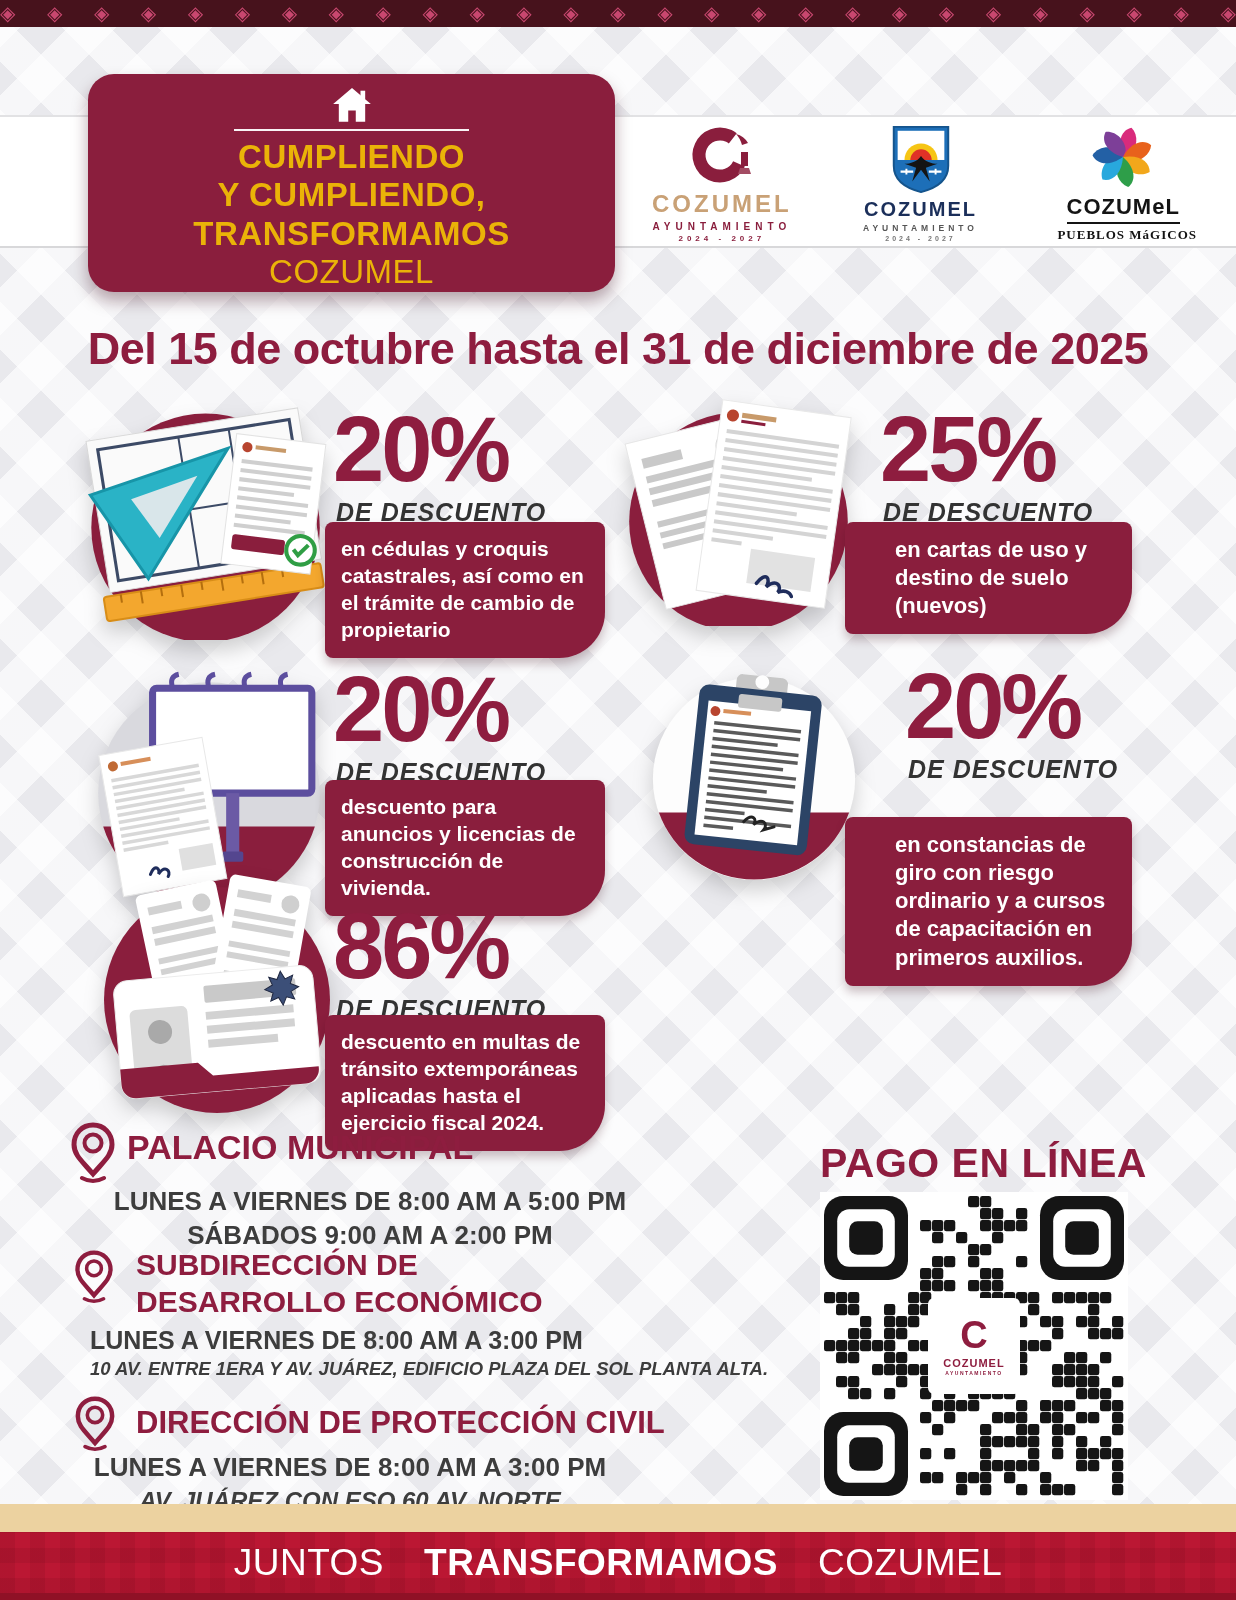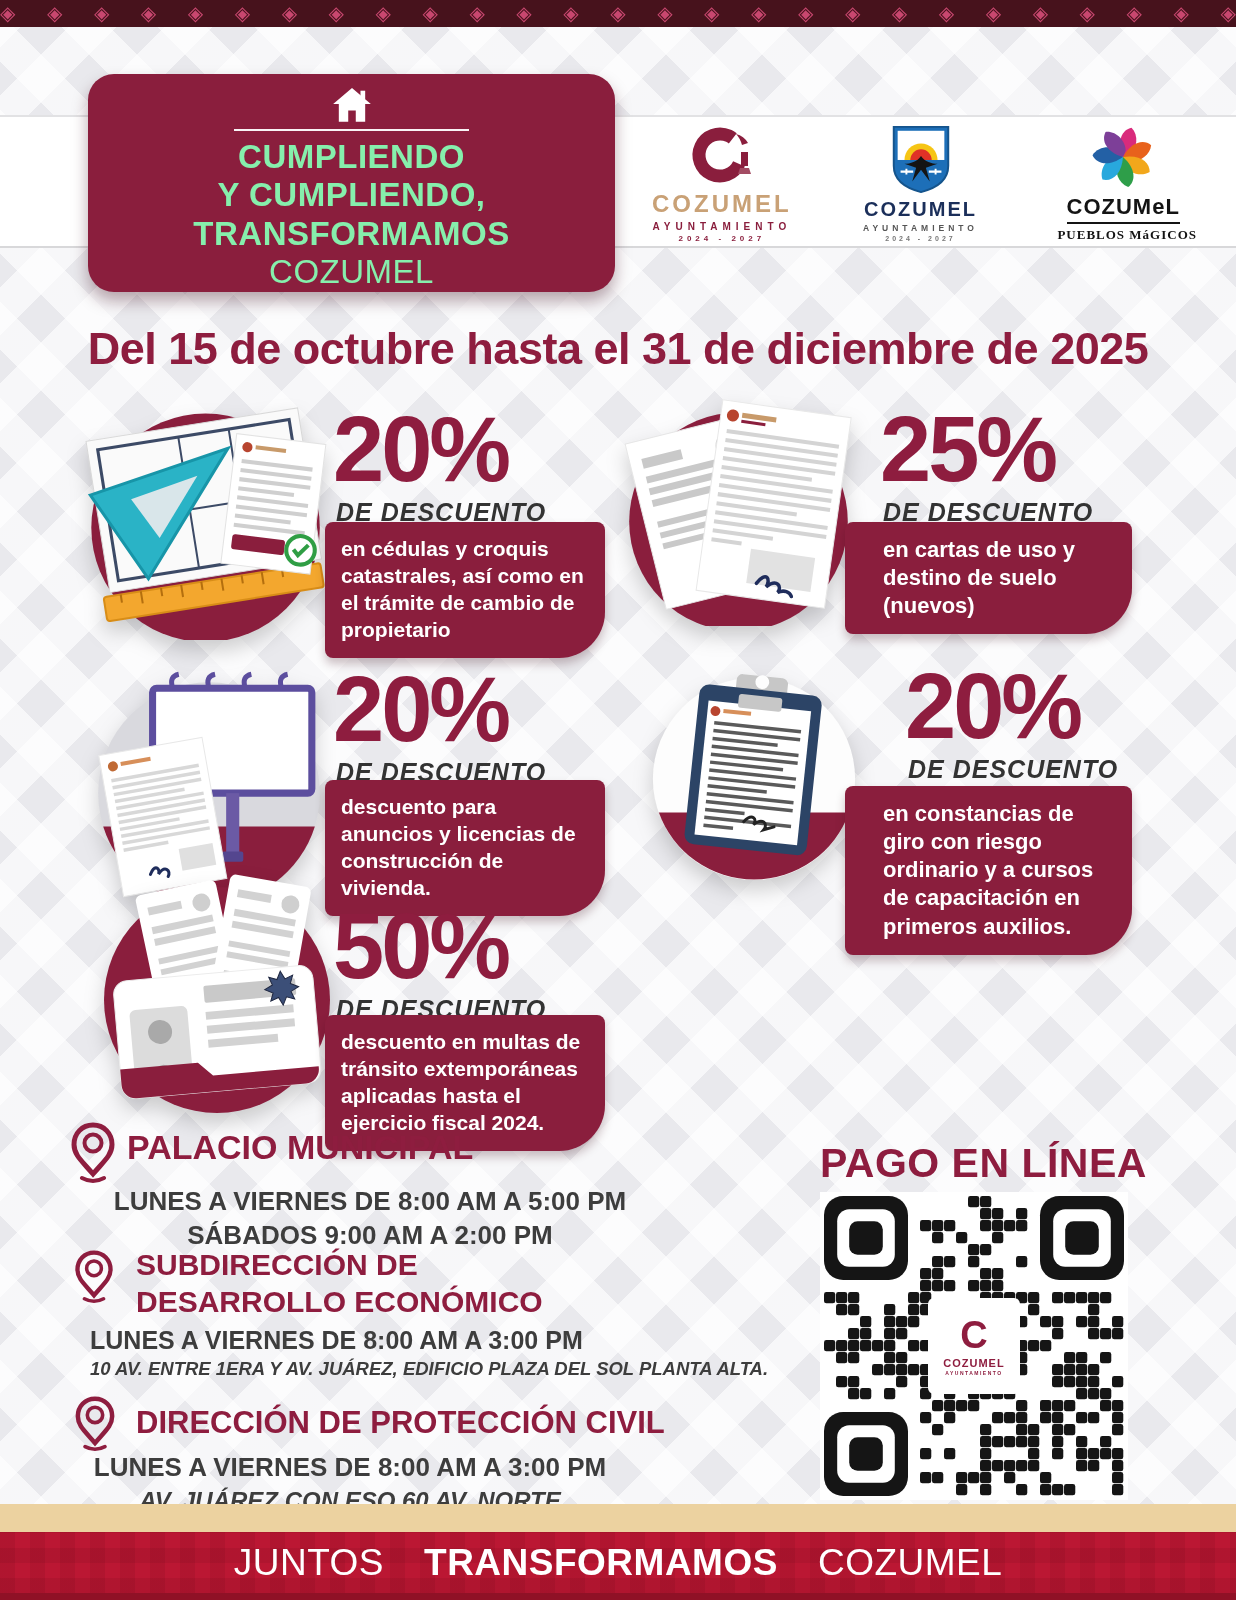--- a/index.html
+++ b/index.html
@@ -22,21 +22,21 @@
     position:absolute; top:115px; left:0; width:100%; height:133px; background:#ffffff;
     border-top:2px solid #e2e2e4; border-bottom:2px solid #d8d8da;
   }
   
   .header-card{
     position:absolute; left:88px; top:74px; width:527px; height:218px;
     background:#8a1e3d; border-radius:26px; box-shadow:0 9px 16px rgba(60,10,25,.35);
     display:flex; flex-direction:column; align-items:center; padding-top:12px;
   }
   .card-divider{ width:235px; height:2px; background:#ffffff; margin:5px 0 7px; opacity:.95; }
-  .card-line{ color:#86efac; font-size:33px; line-height:1.17; font-weight:600; letter-spacing:.5px; }
+  .card-line{ color:#eab308; font-size:33px; line-height:1.17; font-weight:600; letter-spacing:.5px; }
   .card-line.bold{ font-weight:800; }
   .card-line.light{ font-weight:500; }
   
   .logos-row{ position:absolute; left:652px; top:118px; width:545px; height:128px;
     display:flex; justify-content:space-between; align-items:center; }
   .logo{ display:flex; flex-direction:column; align-items:center; }
   .logo1-word{ color:#c9a176; font-weight:800; font-size:24px; letter-spacing:3px; margin-top:2px;}
   .logo1-sub{ color:#8a1e3d; font-weight:700; font-size:10px; letter-spacing:5px; margin-top:3px;}
   .logo1-years{ color:#8a1e3d; font-weight:700; font-size:8px; letter-spacing:4px; margin-top:2px;}
   .logo2-word{ color:#1b2f5a; font-weight:800; font-size:20px; letter-spacing:2px; margin-top:3px;}
@@ -54,21 +54,21 @@
   
   .illus{ position:absolute; filter:drop-shadow(0 10px 10px rgba(0,0,0,.18)); }
   .pct{ position:absolute; color:#8e1d3f; font-size:92px; font-weight:800; letter-spacing:-3px; line-height:.9; }
   .pct-label{ position:absolute; color:#333; font-size:25px; font-weight:600; font-style:italic; letter-spacing:1px; }
   .desc-box{
     position:absolute; background:#8a1e3d; color:#fff; font-weight:700;
     border-radius:8px 8px 46px 8px; padding:14px 16px; line-height:1.28;
     box-shadow:0 6px 10px rgba(60,10,25,.25);
   }
   .desc-left{ font-size:21px; width:280px; }
-  .desc-right{ font-size:22px; width:287px; padding-left:38px; }
+  .desc-right{ font-size:22px; width:287px; padding-left:50px; }
   
   .pin{ position:absolute; }
   .loc-title{ position:absolute; color:#8e1d3f; font-weight:800; }
   .loc-sched{ position:absolute; color:#3d3d3d; font-weight:700; }
   .loc-addr{ position:absolute; color:#3d3d3d; font-weight:700; font-style:italic; }
   
   .payment-title{ position:absolute; left:820px; top:1140px; color:#8e1d3f; font-size:41px; font-weight:800; letter-spacing:.5px; }
   .qr-wrap{ position:absolute; left:820px; top:1192px; width:308px; height:308px; background:#fff; padding:4px; }
   .qr-center{
     position:absolute; left:50%; top:50%; transform:translate(-50%,-50%);
@@ -293,21 +293,21 @@
         <rect x="70" y="154" width="88" height="3.5"></rect>
           <rect x="70" y="162" width="40" height="3.5"></rect>
         <rect x="70" y="170" width="88" height="3.5"></rect>
           <rect x="70" y="178" width="30" height="3.5"></rect>
       </g>
       <path d="M110 172 c8 -10 14 -4 10 2 c9 -9 15 -2 11 4 l10 -4" stroke="#222" stroke-width="3" fill="none" stroke-linecap="round"></path>
     </g>
   </svg>
   <div class="pct" style="left:905px;top:665px">20%</div>
   <div class="pct-label" style="left:908px;top:755px">DE DESCUENTO</div>
-  <div class="desc-box desc-right" style="left:845px;top:786px">en constancias de giro con riesgo ordinario y a cursos de capacitación en primeros auxilios.</div>
+  <div class="desc-box desc-right" style="left:845px;top:817px">en constancias de giro con riesgo ordinario y a cursos de capacitación en primeros auxilios.</div>
 
   <svg class="illus" style="left:90px;top:865px" width="255" height="255" viewBox="0 0 255 255">
     <circle cx="127" cy="135" r="113" fill="#8a1e3d"></circle>
     <g transform="rotate(-12 95 90)">
       <rect x="58" y="22" width="82" height="132" rx="6" fill="#fff"></rect>
       <circle cx="122" cy="42" r="9" fill="#cfcfcf"></circle>
       <g fill="#d2d2d2">
         <rect x="68" y="36" width="34" height="8"></rect>
           <rect x="68" y="56" width="62" height="7"></rect>
         <rect x="68" y="68" width="62" height="7"></rect>
@@ -336,21 +336,21 @@
           <rect x="118" y="160" width="88" height="8"></rect>
         <rect x="118" y="174" width="70" height="8"></rect>
       </g>
       <rect x="42" y="138" width="58" height="70" rx="6" fill="#dcdcdc"></rect>
       <circle cx="71" cy="162" r="12" fill="#a9a9a9"></circle>
       <path d="M57 208 q14 -26 28 0 Z" fill="#a9a9a9"></path>
       <path d="M196 112 l4 8 8 -3 -3 8 8 4 -8 4 3 8 -8 -3 -4 8 -4 -8 -8 3 3 -8 -8 -4 8 -4 -3 -8 8 3 Z" fill="#3c4f78" stroke="#1f2740"></path>
       <path d="M28 196 h78 l14 14 h106 v2 a14 14 0 0 1 -14 14 h-170 a14 14 0 0 1 -14 -14 Z" fill="#8a1e3d"></path>
     </g>
   </svg>
-  <div class="pct" style="left:333px;top:905px">50%</div>
+  <div class="pct" style="left:333px;top:905px">86%</div>
   <div class="pct-label" style="left:336px;top:995px">DE DESCUENTO</div>
   <div class="desc-box desc-left" style="left:325px;top:1015px">descuento en multas de tránsito extemporáneas aplicadas hasta el ejercicio fiscal 2024.</div>
 
   <svg class="pin" style="left:70px;top:1122px" width="46" height="62" viewBox="0 0 46 62">
     <path d="M23 3 C12 3 4 11.5 4 22.5 C4 33 12 39 23 52 C34 39 42 33 42 22.5 C42 11.5 34 3 23 3 Z" fill="none" stroke="#8e1d3f" stroke-width="5"></path>
     <circle cx="23" cy="21" r="8.5" fill="none" stroke="#8e1d3f" stroke-width="4"></circle>
     <path d="M12 56 Q23 62 34 56" fill="none" stroke="#8e1d3f" stroke-width="4" stroke-linecap="round"></path>
   </svg>
   <div class="loc-title" style="left:127px;top:1128px;font-size:34px">PALACIO MUNICIPAL</div>
   <div class="loc-sched" style="left:60px;top:1186px;width:620px;text-align:center;font-size:26px">

